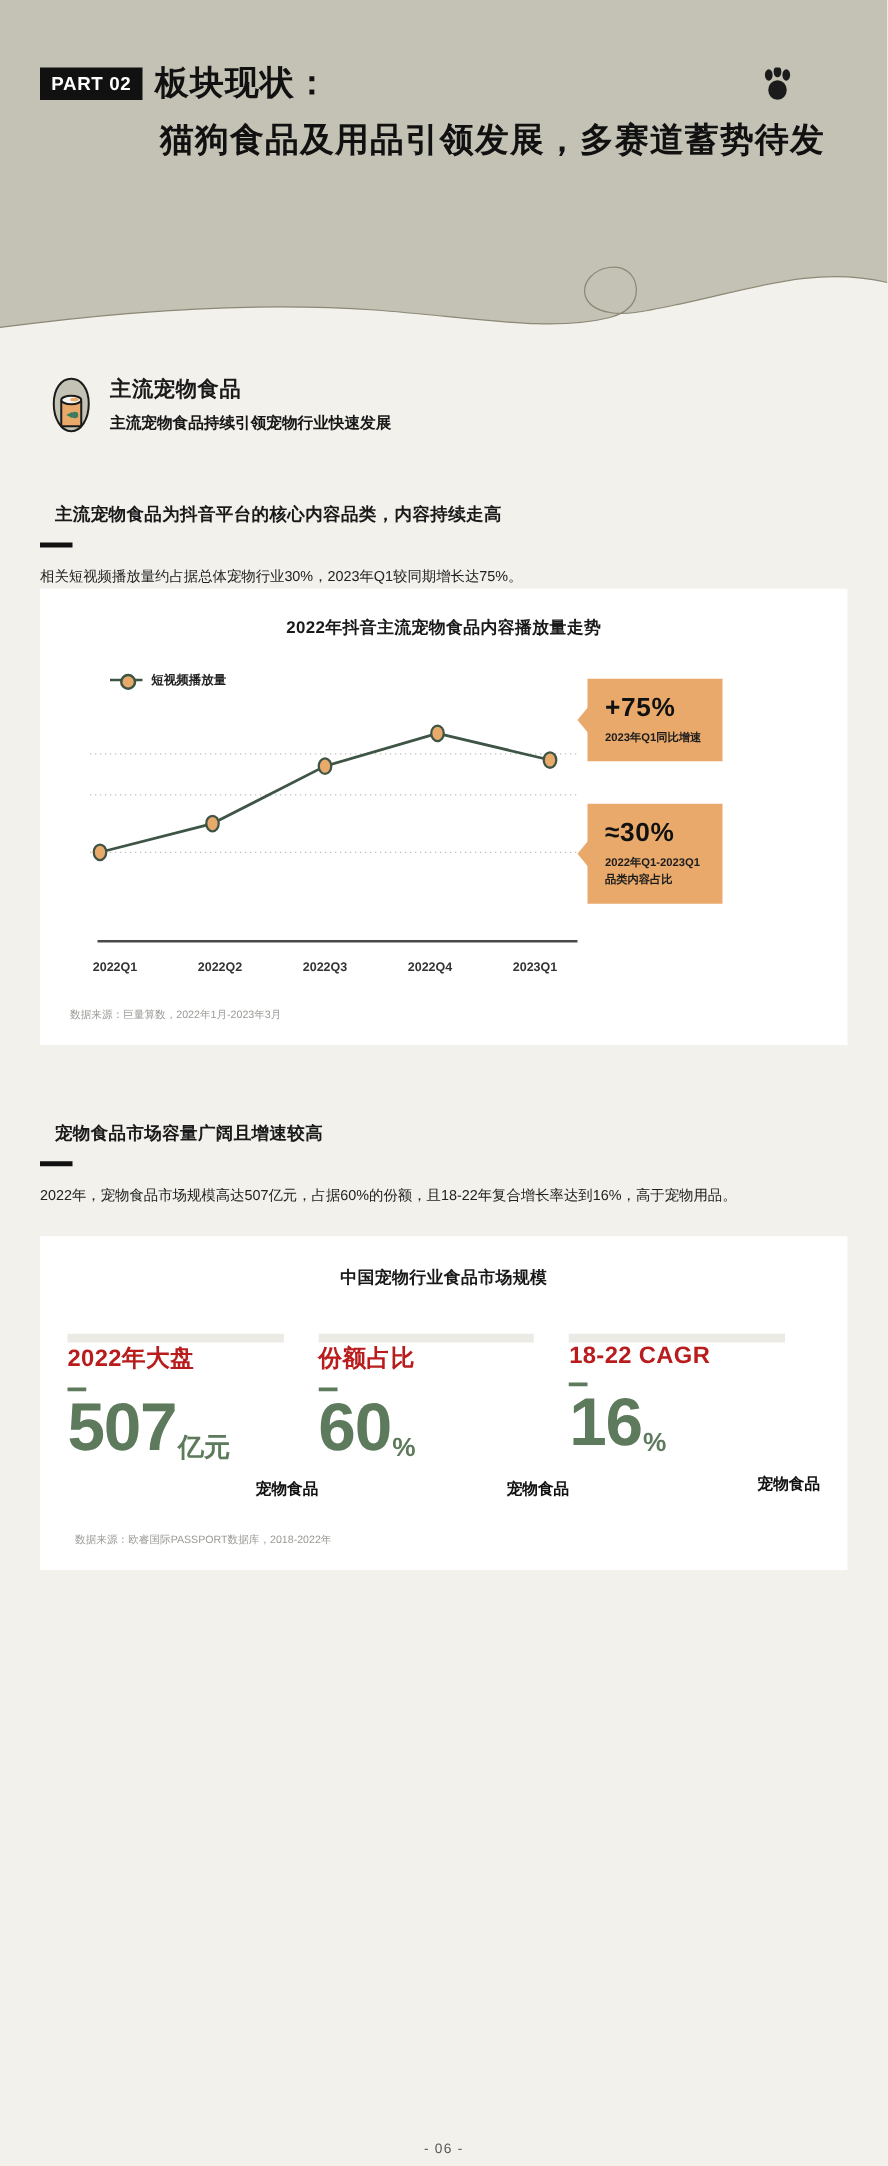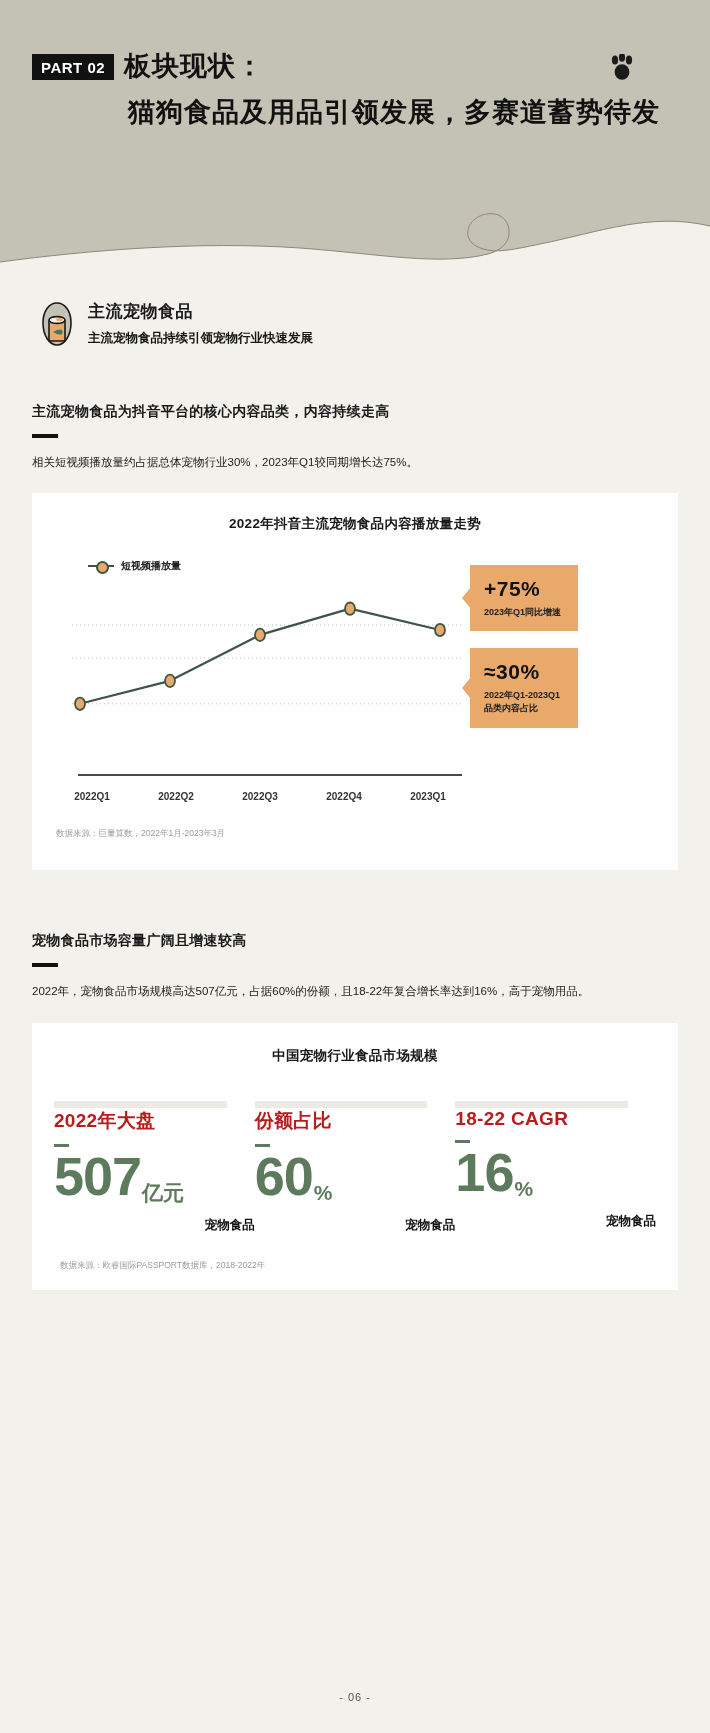--- a/index.html
+++ b/index.html
@@ -31,44 +31,44 @@
   }
   .paw { position:absolute; right:42px; top:54px; z-index:4; }
 
   
   .sec-head { display:flex; align-items:center; gap:14px; padding:32px 0 0 40px; }
   .sec-head-txt h2 { font-size:17px; font-weight:800; letter-spacing:.5px; }
   .sec-head-txt h3 { font-size:12.5px; font-weight:700; margin-top:7px; color:#161616; }
 
   
   .block { padding:0 32px; }
-  .block-title { font-size:14px; font-weight:800; letter-spacing:.3px; }
+  .block-title { font-size:14px; font-weight:800; letter-spacing:.3px;margin-left:12px; }
   .rule { width:26px; height:4px; background:#111; margin:13px 0 15px; }
   .block-desc { font-size:11.5px; color:#222; line-height:1.6; }
 
   
-  .card { background:#fff; margin-top:22px; padding:22px 18px 30px; }
+  .card { background:#fff; padding:22px 18px 18px; }
   .card-title { text-align:center; font-size:13.5px; font-weight:800; letter-spacing:.3px; }
 
   
   .chart-wrap { position:relative; margin-top:16px; display:flex; }
   .chart-left { width:420px; position:relative; }
   .legend { display:flex; align-items:center; gap:7px; margin:10px 0 0 38px; }
   .legend-line { width:26px; height:2px; background:#3e5545; position:relative; }
   .legend-line:after{
     content:""; position:absolute; left:8px; top:-4px; width:9px; height:9px;
     border-radius:50%; background:#e8aa6b; border:2px solid #3e5545;
   }
   .legend-label { font-size:10px; font-weight:700; color:#222; }
   .plot { position:relative; height:200px; margin:6px 0 0 0; }
   .xaxis-labels { display:flex; margin:12px 0 0 0; }
   .xaxis-labels span {
     flex:1; text-align:center; font-size:10px; font-weight:700; color:#333;
   }
-  .chart-right { flex:1; padding-top:16px; display:flex; flex-direction:column; gap:17px; }
+  .chart-right { flex:1; padding-top:16px; display:flex; flex-direction:column; gap:34px; }
   .callout {
     background:#e8a96b; padding:12px 10px 12px 14px; position:relative; width:108px;
   }
   .callout:before{
     content:""; position:absolute; left:-8px; top:50%; transform:translateY(-50%);
     border-top:11px solid transparent; border-bottom:11px solid transparent;
     border-right:9px solid #e8a96b;
   }
   .callout-big { font-size:21px; font-weight:800; color:#111; letter-spacing:.5px; }
   .callout-sub { font-size:9px; font-weight:700; color:#1c1c1c; margin-top:5px; line-height:1.45; }
@@ -81,21 +81,21 @@
   .stat-bar { width:86%; height:7px; background:#eceae4; }
   .stat-label { font-size:19px; font-weight:800; letter-spacing:.3px; color:#b91c1c; }
   .stat-dash { width:15px; height:3px; background:#5d7a5c; margin:10px 0 2px; }
   .stat-value { font-weight:800; color:#5d7a5c; line-height:1; display:flex; align-items:flex-end; }
   .stat-num { font-size:54px; letter-spacing:-1px; }
   .stat-unit { font-size:21px; font-weight:800; margin-left:1px; }
   .stat-foot { font-size:12.5px; font-weight:700; margin-top:14px; color:#111;text-align:right; }
 
   
   .page-num {
-    position:absolute; bottom:30px; left:0; width:710px; text-align:center;
+    position:absolute; bottom:8px; left:0; width:710px; text-align:center;
     font-size:11px; color:#555; letter-spacing:1px;
   }
 </style>
 </head>
 <body>
 
 <div class="hero">
   <svg class="hero-bg" viewBox="0 0 710 268" preserveAspectRatio="none">
     <path d="M0,0 L710,0 L710,226 C650,212 600,232 540,244
              C512,250 500,252 488,250 C476,248 470,243 468,236

